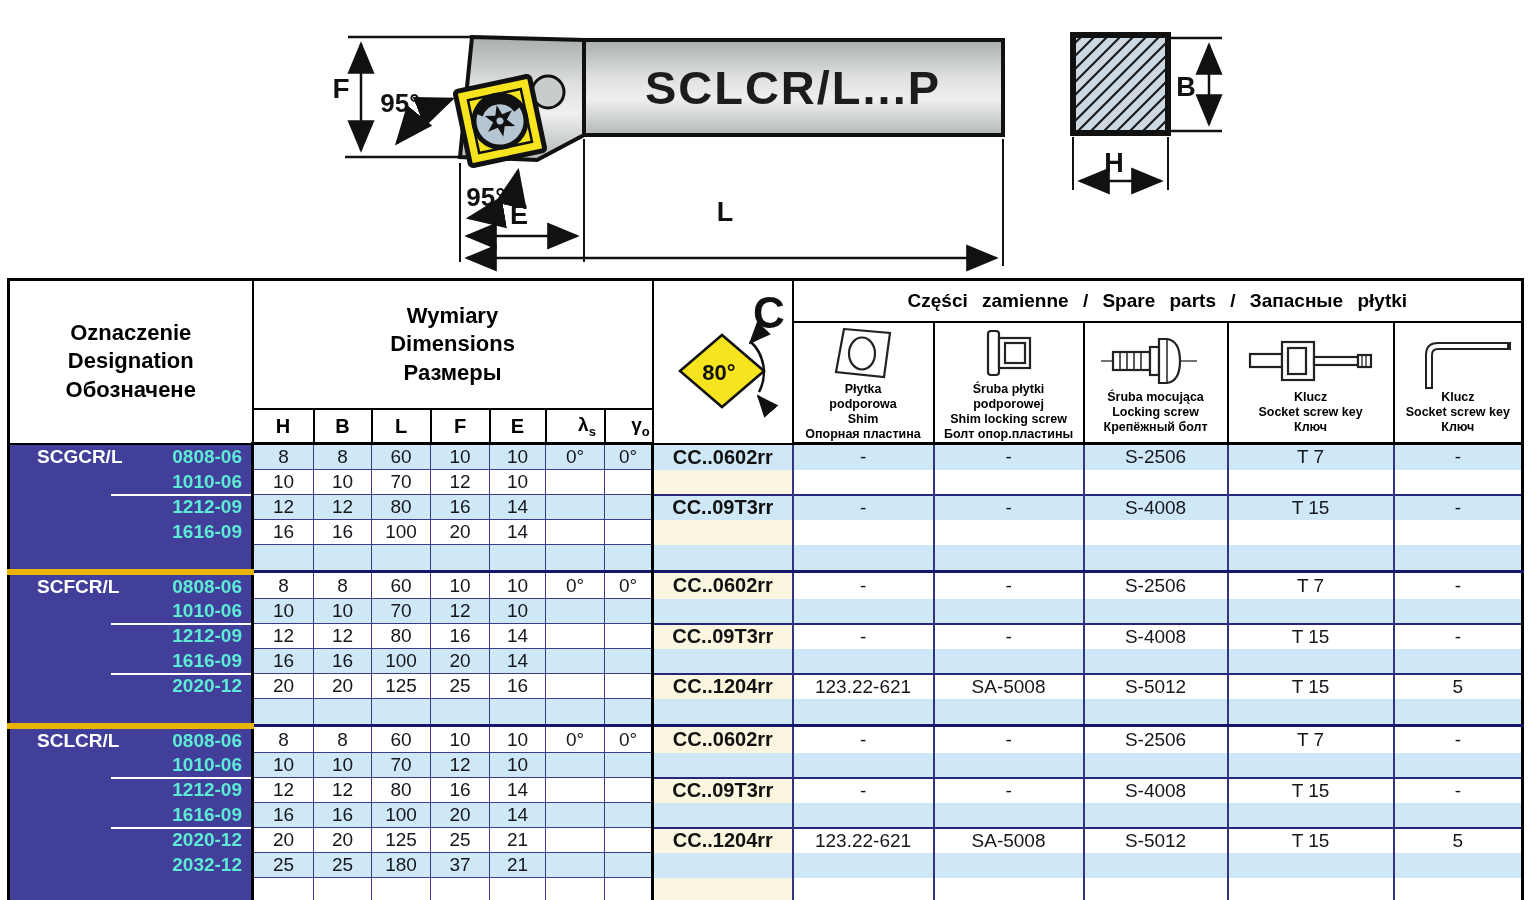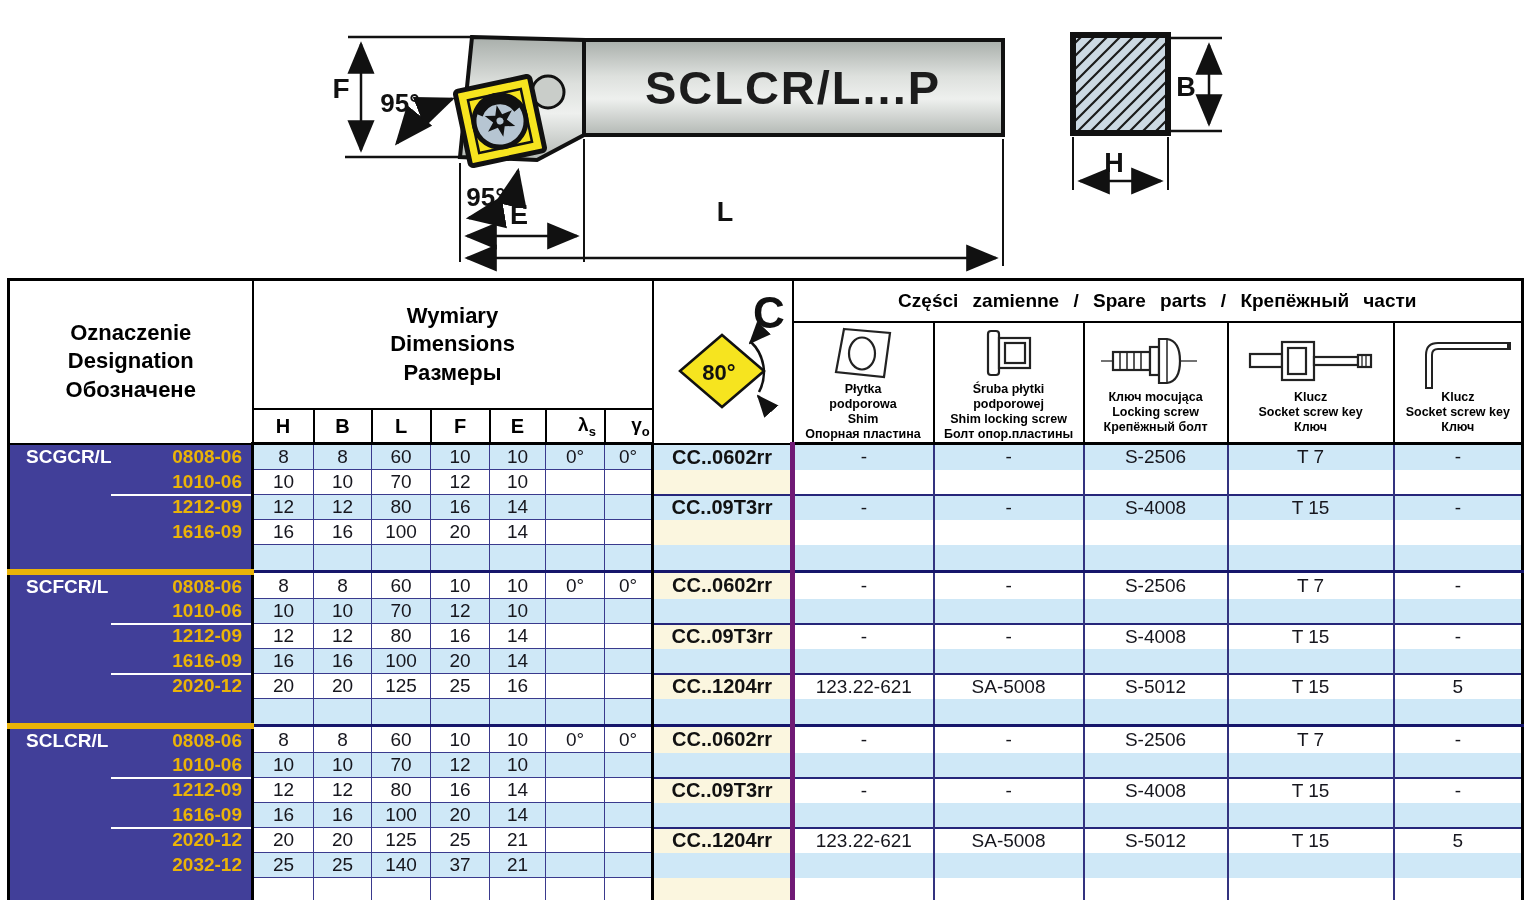--- a/index.html
+++ b/index.html
@@ -22,23 +22,23 @@
   .icon-cell .cap{font-size:12.5px;line-height:1.2;white-space:pre-line;margin-top:1px;}
   .icon-cell svg{display:block;margin:2px auto 0 auto;}
   
   td{height:24px;text-align:center;vertical-align:middle;font-size:19px;color:#16161d;}
   .rowA .cell-dim,.rowA .cell-spare{background:#cfe8f7;}
   .rowB .cell-dim,.rowB .cell-spare{background:#ffffff;}
   .rowA .cell-c{background:#cfe8f7;}
   .rowB .cell-c{background:#fbf6df;}
   .cell-dim{border:1px solid #3a3a8d;}
   .cell-label{background:#413f99;border-right:3px solid #000;position:relative;line-height:24px;}
-  .cell-label .series{float:left;padding-left:16px;color:#fff;font-weight:bold;font-size:19px;}
-  .cell-label .size{float:right;padding-right:9px;color:#eab308;font-weight:bold;font-size:19px;}
-  .cell-c{border-left:3px solid #000;border-right:5px solid #701a75;font-weight:bold;font-size:20px;color:#111;}
+  .cell-label .series{float:left;padding-left:27px;color:#fff;font-weight:bold;font-size:19px;}
+  .cell-label .size{float:right;padding-right:9px;color:#5eead4;font-weight:bold;font-size:19px;}
+  .cell-c{border-left:3px solid #000;border-right:1px solid #701a75;font-weight:bold;font-size:20px;color:#111;}
   .cell-spare{border-left:2px solid #33337f;}
   tr.sub-start .cell-c,tr.sub-start .cell-spare{border-top:2px solid #26267a;text-align:center;}
   tr.sub-start .cell-label::after{content:'';position:absolute;top:-1px;right:0;width:58%;height:2px;background:#fff;}
   tr.group-start td{border-top:3px solid #16166b;}
   tr.group-start td.cell-label{border-top:6px solid #eab308;}
 </style>
 </head>
 <body>
 
 <svg id="drawing" width="1528" height="276" viewBox="0 0 1528 276">
@@ -154,21 +154,21 @@
             </marker>
           </defs>
           <text x="113" y="43" text-anchor="middle" font-family="Liberation Sans, sans-serif" font-size="44" font-weight="bold" fill="#111">C</text>
           <polygon points="24,86 66,50 108,86 66,122" fill="#f6e41f" stroke="#111" stroke-width="2.5"></polygon>
           <path d="M 95,57 A 42,42 0 0 1 103,107" fill="none" stroke="#111" stroke-width="2.5"></path>
           <line x1="106" y1="45" x2="94" y2="58" stroke="#111" stroke-width="2.5" marker-end="url(#ah2)"></line>
           <line x1="114" y1="125" x2="102" y2="111" stroke="#111" stroke-width="2.5" marker-end="url(#ah2)"></line>
           <text x="63" y="95" text-anchor="middle" font-family="Liberation Sans, sans-serif" font-size="22" font-weight="bold" fill="#111">80°</text>
         </svg>
       </th>
-      <th colspan="5" class="th-spare-title">Części zamienne / Spare parts / Крепёжный части</th>
+      <th colspan="5" class="th-spare-title">Części zamienne / Spare parts / Запасные płytki</th>
     </tr>
     <tr class="h2">
       <th rowspan="2" class="icon-cell">
         <svg width="126" height="56" viewBox="0 0 126 56">
           <polygon points="44,4 90,8 84,52 36,47" fill="#fff" stroke="#222" stroke-width="2.2"></polygon>
           <ellipse cx="62" cy="28.5" rx="13" ry="16" fill="none" stroke="#222" stroke-width="2.2"></ellipse>
         </svg>
         <div class="cap">Płytka
 podporowa
 Shim
@@ -190,21 +190,21 @@
           <line x1="8" y1="28" x2="104" y2="28" stroke="#444" stroke-width="1.5"></line>
           <rect x="20" y="19" width="37" height="18" fill="#fff" stroke="#222" stroke-width="2.2"></rect>
           <line x1="27" y1="19" x2="27" y2="37" stroke="#222" stroke-width="1.5"></line>
           <line x1="34" y1="19" x2="34" y2="37" stroke="#222" stroke-width="1.5"></line>
           <line x1="41" y1="19" x2="41" y2="37" stroke="#222" stroke-width="1.5"></line>
           <line x1="48" y1="19" x2="48" y2="37" stroke="#222" stroke-width="1.5"></line>
           <rect x="57" y="14" width="9" height="28" fill="#fff" stroke="#222" stroke-width="2.2"></rect>
           <path d="M66,6 h8 q13,2 13,22 q0,20 -13,22 h-8 z" fill="#fff" stroke="#222" stroke-width="2.2"></path>
           <line x1="74" y1="6" x2="74" y2="50" stroke="#222" stroke-width="1.5"></line>
         </svg>
-        <div class="cap">Ключ mocująca
+        <div class="cap">Śruba mocująca
 Locking screw
 Крепёжный болт</div>
       </th>
       <th rowspan="2" class="icon-cell">
         <svg width="126" height="56" viewBox="0 0 126 56">
           <rect x="2" y="21" width="32" height="13" fill="#fff" stroke="#222" stroke-width="2.2"></rect>
           <rect x="34" y="9" width="32" height="38" fill="#fff" stroke="#222" stroke-width="2.2"></rect>
           <rect x="40" y="15" width="18" height="26" fill="none" stroke="#222" stroke-width="2.2"></rect>
           <rect x="66" y="24" width="44" height="8" fill="#fff" stroke="#222" stroke-width="2.2"></rect>
           <rect x="110" y="22" width="13" height="12" fill="#fff" stroke="#222" stroke-width="2.2"></rect>
@@ -540,21 +540,21 @@
         <td class="cell-spare">T 15</td>
         <td class="cell-spare">5</td>
       </tr>
       <tr class="rowA">
         <td class="cell-label">
           <span class="series"></span>
           <span class="size">2032-12</span>
         </td>
         <td class="cell-dim">25</td>
         <td class="cell-dim">25</td>
-        <td class="cell-dim">140</td>
+        <td class="cell-dim">180</td>
         <td class="cell-dim">37</td>
         <td class="cell-dim">21</td>
         <td class="cell-dim"></td>
         <td class="cell-dim"></td>
         <td class="cell-c"></td>
         <td class="cell-spare"></td>
         <td class="cell-spare"></td>
         <td class="cell-spare"></td>
         <td class="cell-spare"></td>
         <td class="cell-spare"></td>

